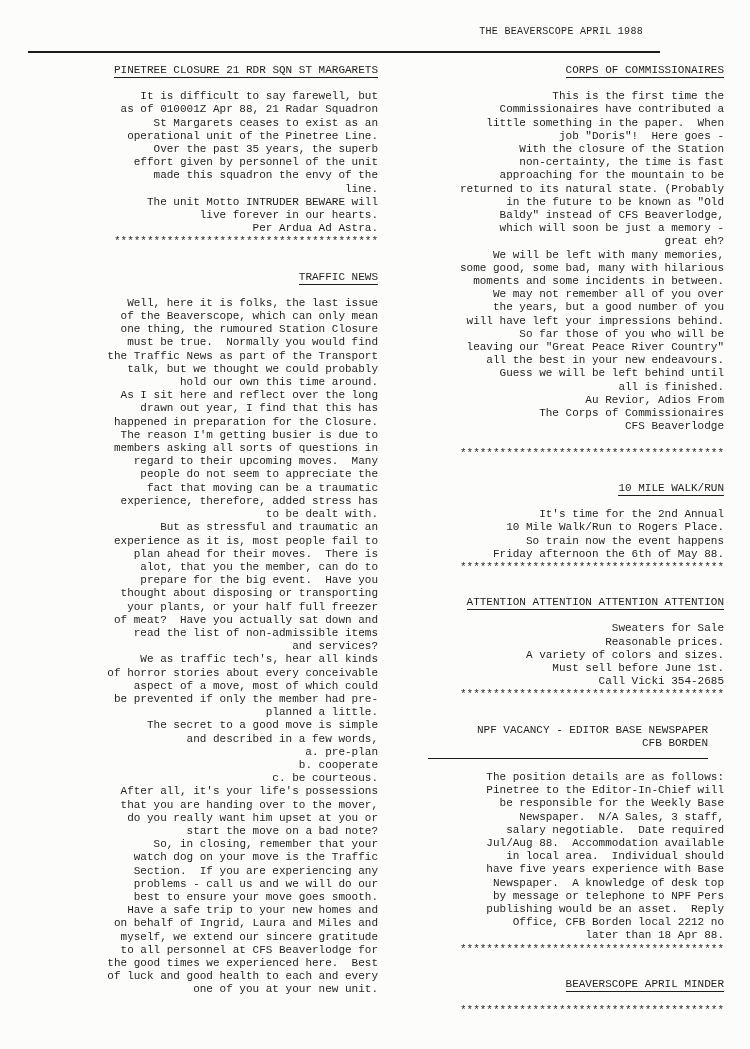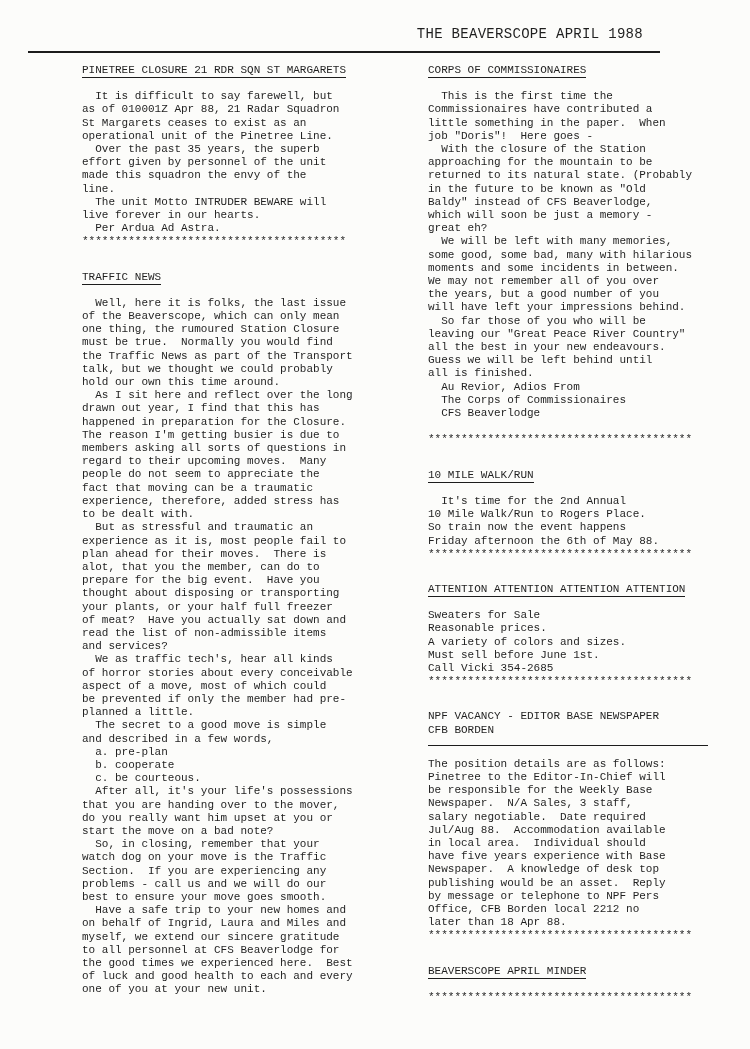--- a/index.html
+++ b/index.html
@@ -12,39 +12,40 @@
     position: relative;
     background: #fcfcfa;
     font-family: "Liberation Mono", "DejaVu Sans Mono", monospace;
     color: #1f1f1f;
     overflow: hidden;
   }
   .page-header {
     position: absolute;
     top: 26px;
     right: 107px;
-    font-size: 14px;
+    font-size: 10px;
     letter-spacing: 0.3px;
     white-space: pre;
     margin-left: 15px;
   }
   .header-rule {
     position: absolute;
     top: 51px;
     left: 28px;
     width: 632px;
     height: 2px;
     background: #1c1c1c;
   }
   .column {
     position: absolute;
     top: 64px;
     width: 296px;
     font-size: 11px;
     line-height: 13.2px;
+    text-align: right;
   }
   .column-left  { left: 82px; }
   .column-right { left: 400px; margin-left: 28px; }
 
   .block { margin: 0; }
   .block-heading { margin-top: 22px; margin-bottom: 12px; }
   .block:first-child { margin-top: 0; }
   .block-body { margin: 0; }
   .block-stars {
     white-space: pre;
@@ -155,20 +156,21 @@
 <div class="column column-right">
     <div class="block block-heading">
       <div class="hline"><span class="htext">CORPS OF COMMISSIONAIRES</span></div>
     </div>
     <div class="block block-body">
       <div class="line">  This is the first time the</div>
       <div class="line">Commissionaires have contributed a</div>
       <div class="line">little something in the paper.  When</div>
       <div class="line">job "Doris"!  Here goes -</div>
       <div class="line">  With the closure of the Station</div>
+      <div class="line">non-certainty, the time is fast</div>
       <div class="line">approaching for the mountain to be</div>
       <div class="line">returned to its natural state. (Probably</div>
       <div class="line">in the future to be known as "Old</div>
       <div class="line">Baldy" instead of CFS Beaverlodge,</div>
       <div class="line">which will soon be just a memory -</div>
       <div class="line">great eh?</div>
       <div class="line">  We will be left with many memories,</div>
       <div class="line">some good, some bad, many with hilarious</div>
       <div class="line">moments and some incidents in between.</div>
       <div class="line">We may not remember all of you over</div>
@@ -213,22 +215,22 @@
     <div class="block block-body">
       <div class="line">The position details are as follows:</div>
       <div class="line">Pinetree to the Editor-In-Chief will</div>
       <div class="line">be responsible for the Weekly Base</div>
       <div class="line">Newspaper.  N/A Sales, 3 staff,</div>
       <div class="line">salary negotiable.  Date required</div>
       <div class="line">Jul/Aug 88.  Accommodation available</div>
       <div class="line">in local area.  Individual should</div>
       <div class="line">have five years experience with Base</div>
       <div class="line">Newspaper.  A knowledge of desk top</div>
+      <div class="line">by message or telephone to NPF Pers</div>
       <div class="line">publishing would be an asset.  Reply</div>
-      <div class="line">by message or telephone to NPF Pers</div>
       <div class="line">Office, CFB Borden local 2212 no</div>
       <div class="line">later than 18 Apr 88.</div>
     </div>
     <div class="block block-stars">****************************************</div>
     <div class="block block-heading">
       <div class="hline"><span class="htext">BEAVERSCOPE APRIL MINDER</span></div>
     </div>
     <div class="block block-stars">****************************************</div>
   </div>
 

